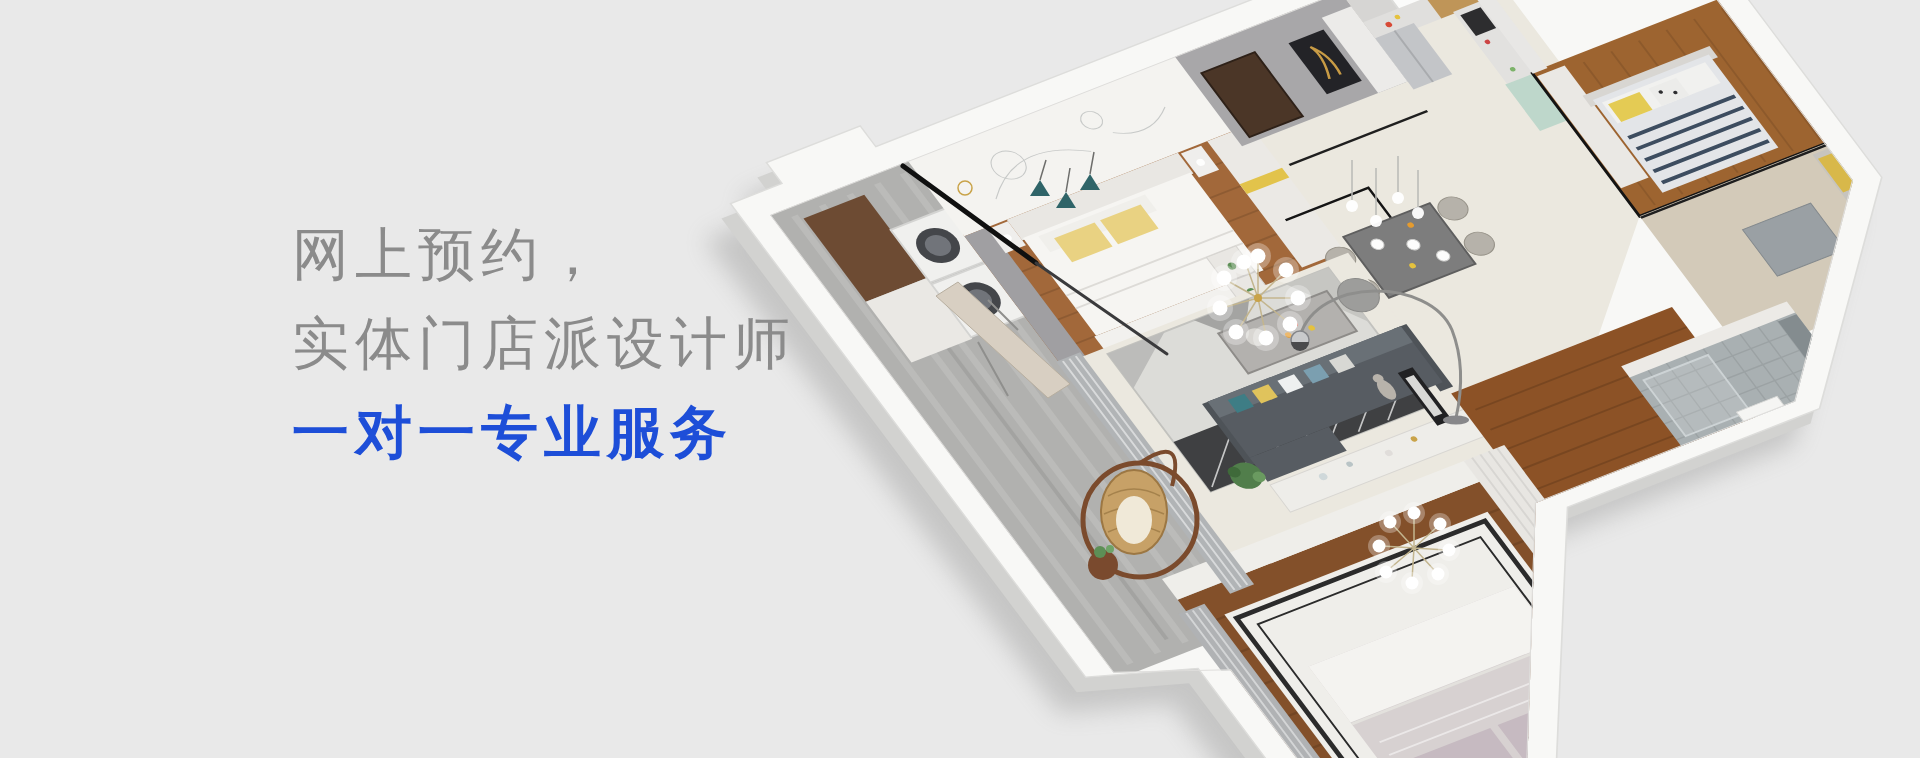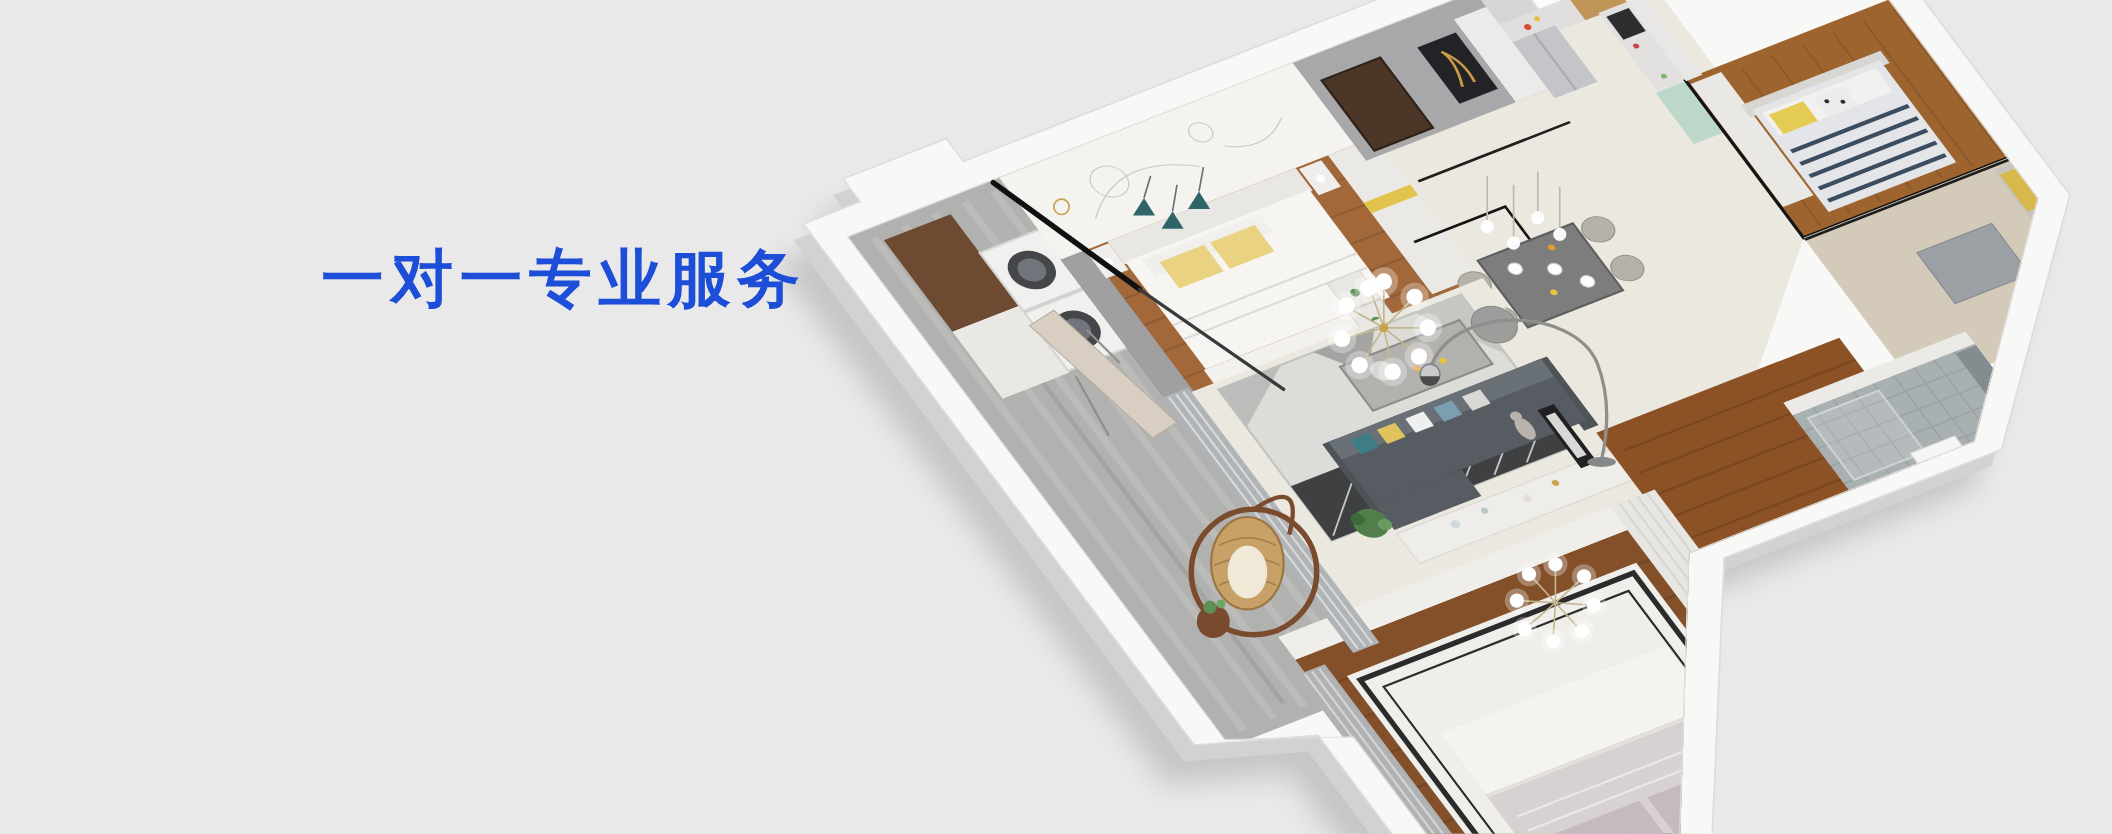--- a/index.html
+++ b/index.html
@@ -380,16 +380,18 @@
 
     <g>
       <path d="M1300,336 C1318,276 1430,278 1452,330 C1466,366 1460,400 1456,418" fill="none" stroke="#8e8e8c" stroke-width="3"></path>
       <circle cx="1300" cy="340" r="9" fill="#c9cacc" stroke="#85868a" stroke-width="1.5"></circle>
       <path d="M1291,342 A9 9 0 0 0 1309,342 Z" fill="#4a4a4c"></path>
       <ellipse cx="1456" cy="420" rx="13" ry="4.5" fill="#87878a"></ellipse>
     </g>
   </svg>
 
   <div class="headline">
+    <span class="line" style="color: rgb(139, 139, 139);">网上预约，</span>
+    <span class="line" style="color: rgb(139, 139, 139);">实体门店派设计师</span>
     <span class="line line-accent" style="color: #1d4ed8;">一对一专业服务</span>
   </div>
 
 </div>
 
 </body></html>

